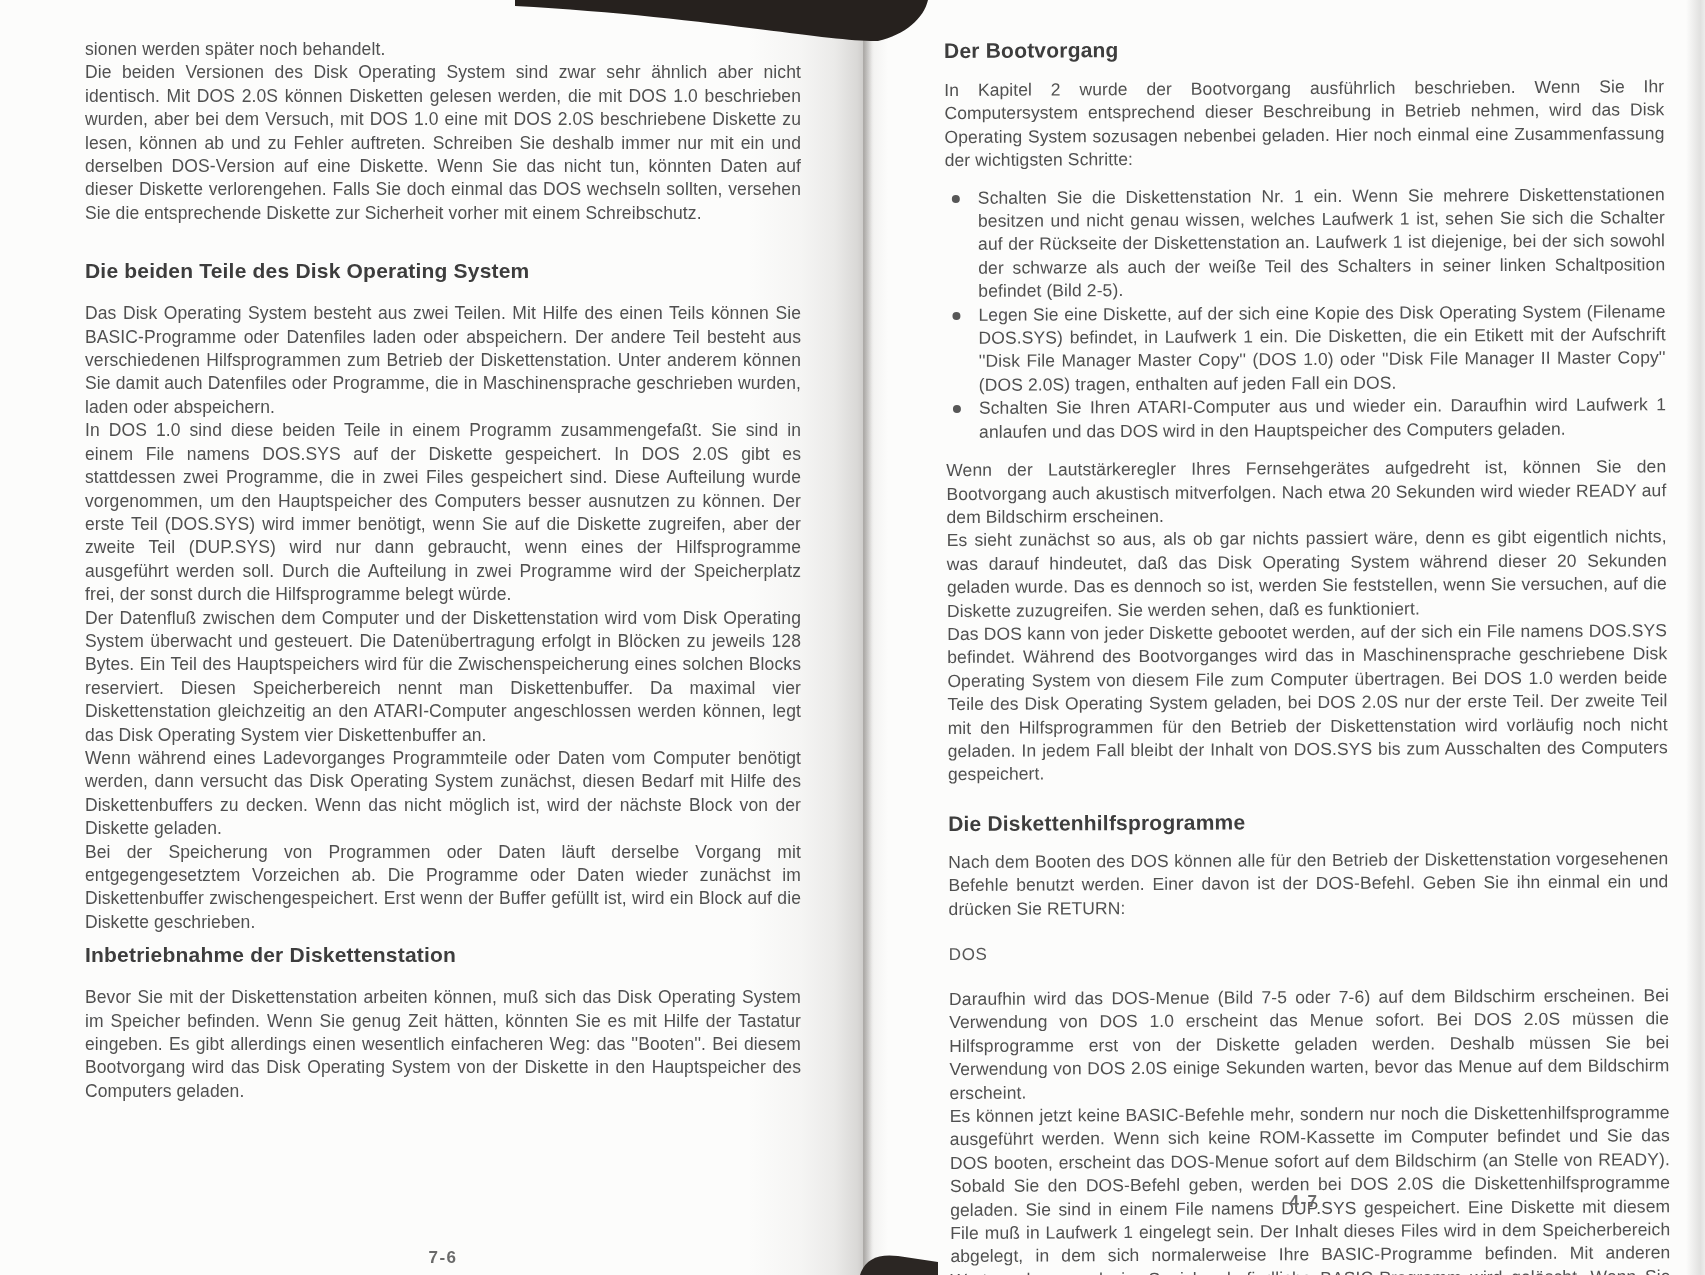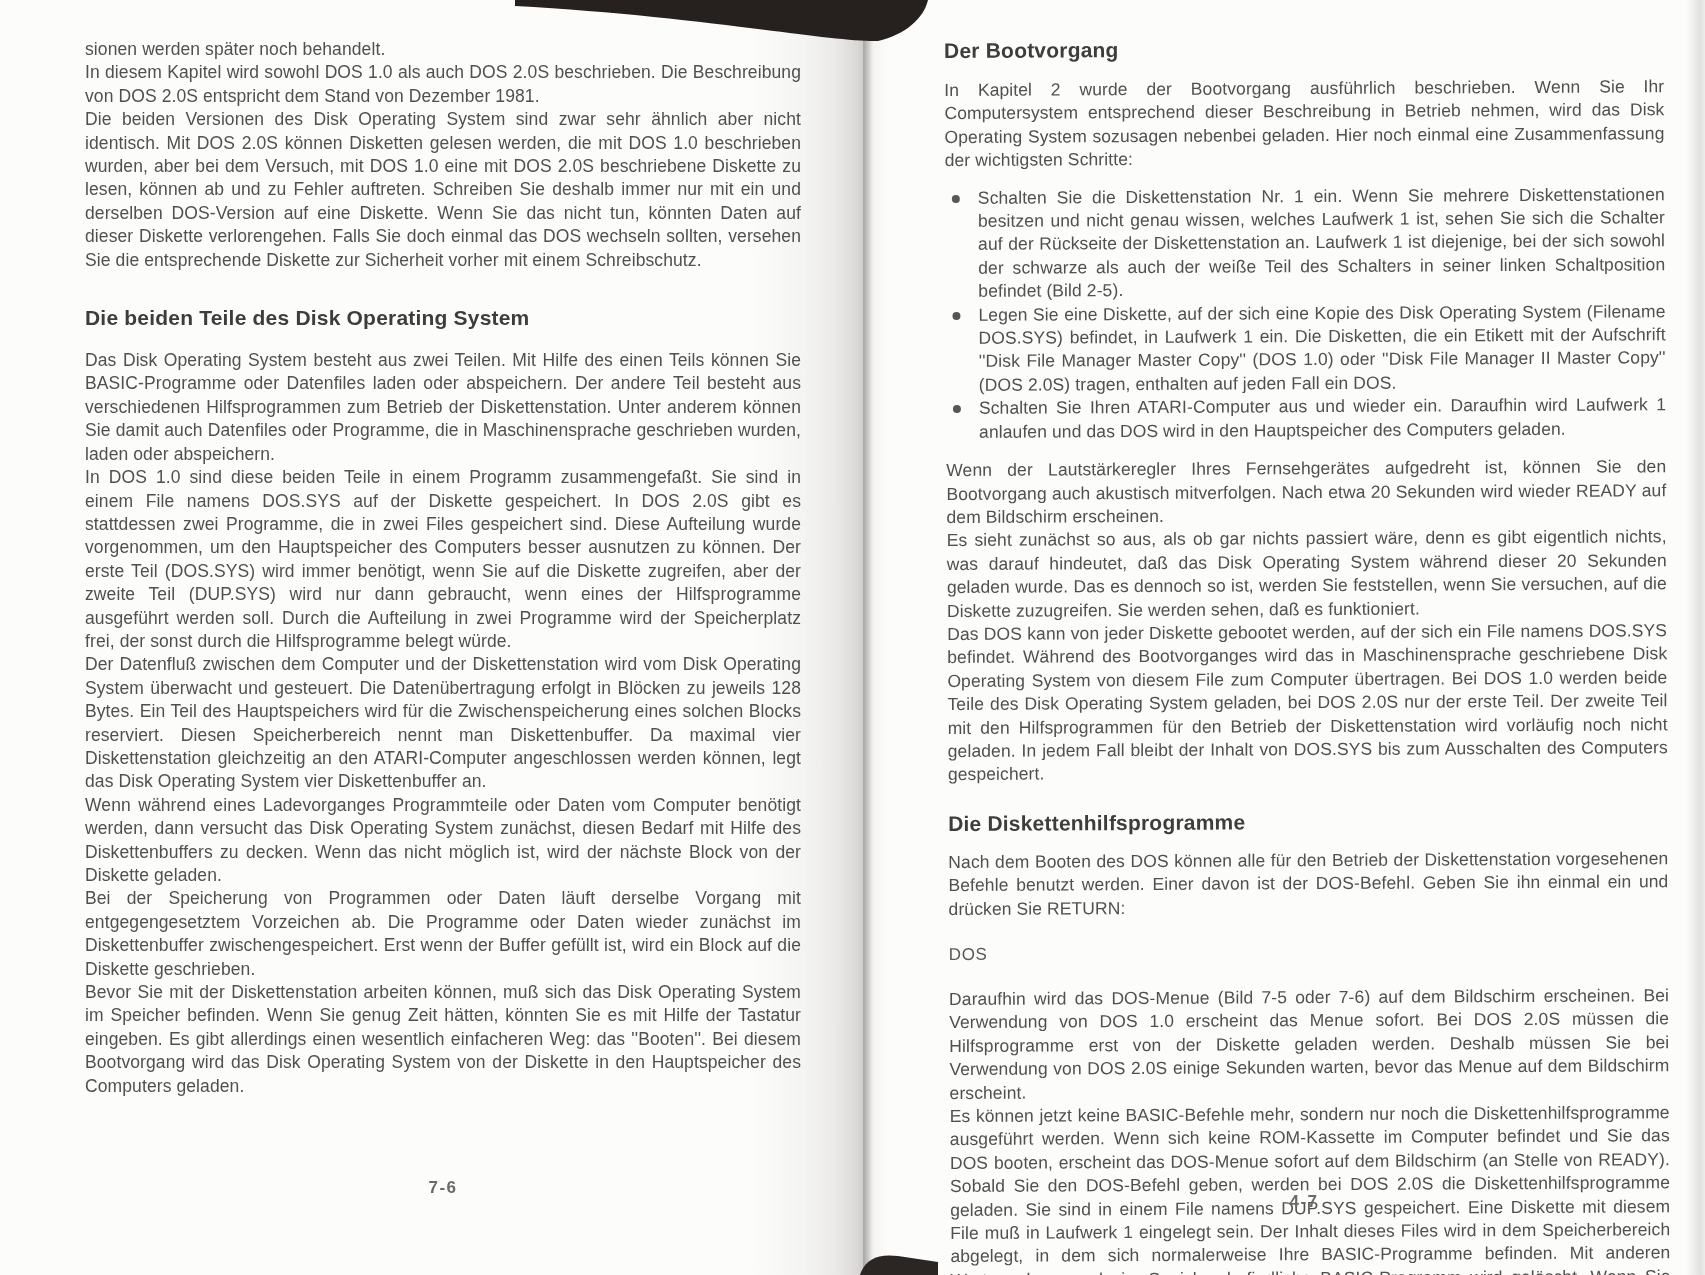--- a/index.html
+++ b/index.html
@@ -63,49 +63,49 @@
   .right-col .after-list { margin-top:15px; }
   .right-col .h-hilfs { margin-top:24px; margin-bottom:15px; }
   .right-col .cmd {
     margin:22px 0; font-size:17px; line-height:23px;
     letter-spacing:0.6px; color:#585858; text-align:left;
   }
   .page-number {
     position:absolute; font-size:17px; font-weight:700; color:#6a6a6a;
     letter-spacing:1.5px; text-align:center;
   }
-  .pn-left  { left:85px;  width:716px; top:1178px; }
+  .pn-left  { left:85px;  width:716px; top:1248px; }
   .pn-right { left:944px; width:720px; top:1192px; }
 </style>
 </head>
 <body>
 
 <div class="spread">
 
   <div class="gutter"></div>
   <div class="gutter-line"></div>
   <div class="page-edge-right"></div>
   <svg class="spine-svg" width="1705" height="1275" viewBox="0 0 1705 1275">
     <path d="M515,0 H928 C924,18 905,35 878,41 C828,42 700,16 515,6 Z" fill="#26211e"></path>
     <path d="M860,1275 Q867,1252 898,1256 L938,1262 L938,1275 Z" fill="#2b2623"></path>
   </svg>
 
   <div class="page-col left-col">
     <p class="body">sionen werden später noch behandelt.</p>
-    <p class="body">In diesem Kapitel wird sowohl DOS 1.0 als auch DOS 2.0S beschrieben. Die Beschreibung von DOS 2.0S entspricht dem Stand von Dezember 1981.</p>
     <p class="body">Die beiden Versionen des Disk Operating System sind zwar sehr ähnlich aber nicht identisch. Mit DOS 2.0S können Disketten gelesen werden, die mit DOS 1.0 beschrieben wurden, aber bei dem Versuch, mit DOS 1.0 eine mit DOS 2.0S beschriebene Diskette zu lesen, können ab und zu Fehler auftreten. Schreiben Sie deshalb immer nur mit ein und derselben DOS-Version auf eine Diskette. Wenn Sie das nicht tun, könnten Daten auf dieser Diskette verlorengehen. Falls Sie doch einmal das DOS wechseln sollten, versehen Sie die entsprechende Diskette zur Sicherheit vorher mit einem Schreibschutz.</p>
 
     <h2 class="head h-sec1">Die beiden Teile des Disk Operating System</h2>
     <p class="body">Das Disk Operating System besteht aus zwei Teilen. Mit Hilfe des einen Teils können Sie BASIC-Programme oder Datenfiles laden oder abspeichern. Der andere Teil besteht aus verschiedenen Hilfsprogrammen zum Betrieb der Diskettenstation. Unter anderem können Sie damit auch Datenfiles oder Programme, die in Maschinensprache geschrieben wurden, laden oder abspeichern.</p>
     <p class="body">In DOS 1.0 sind diese beiden Teile in einem Programm zusammengefaßt. Sie sind in einem File namens DOS.SYS auf der Diskette gespeichert. In DOS 2.0S gibt es stattdessen zwei Programme, die in zwei Files gespeichert sind. Diese Aufteilung wurde vorgenommen, um den Hauptspeicher des Computers besser ausnutzen zu können. Der erste Teil (DOS.SYS) wird immer benötigt, wenn Sie auf die Diskette zugreifen, aber der zweite Teil (DUP.SYS) wird nur dann gebraucht, wenn eines der Hilfsprogramme ausgeführt werden soll. Durch die Aufteilung in zwei Programme wird der Speicherplatz frei, der sonst durch die Hilfsprogramme belegt würde.</p>
 
     <p class="body">Der Datenfluß zwischen dem Computer und der Diskettenstation wird vom Disk Operating System überwacht und gesteuert. Die Datenübertragung erfolgt in Blöcken zu jeweils 128 Bytes. Ein Teil des Hauptspeichers wird für die Zwischenspeicherung eines solchen Blocks reserviert. Diesen Speicherbereich nennt man Diskettenbuffer. Da maximal vier Diskettenstation gleichzeitig an den ATARI-Computer angeschlossen werden können, legt das Disk Operating System vier Diskettenbuffer an.</p>
     <p class="body">Wenn während eines Ladevorganges Programmteile oder Daten vom Computer benötigt werden, dann versucht das Disk Operating System zunächst, diesen Bedarf mit Hilfe des Diskettenbuffers zu decken. Wenn das nicht möglich ist, wird der nächste Block von der Diskette geladen.</p>
     <p class="body">Bei der Speicherung von Programmen oder Daten läuft derselbe Vorgang mit entgegengesetztem Vorzeichen ab. Die Programme oder Daten wieder zunächst im Diskettenbuffer zwischengespeichert. Erst wenn der Buffer gefüllt ist, wird ein Block auf die Diskette geschrieben.</p>
 
+    <h2 class="head h-sec3">Inbetriebnahme der Diskettenstation</h2>
     <p class="body">Bevor Sie mit der Diskettenstation arbeiten können, muß sich das Disk Operating System im Speicher befinden. Wenn Sie genug Zeit hätten, könnten Sie es mit Hilfe der Tastatur eingeben. Es gibt allerdings einen wesentlich einfacheren Weg: das ''Booten''. Bei diesem Bootvorgang wird das Disk Operating System von der Diskette in den Hauptspeicher des Computers geladen.</p>
   </div>
   <div class="page-number pn-left">7-6</div>
 
   <div class="page-col right-col">
     <h2 class="head h-boot">Der Bootvorgang</h2>
     <p class="body">In Kapitel 2 wurde der Bootvorgang ausführlich beschrieben. Wenn Sie Ihr Computersystem entsprechend dieser Beschreibung in Betrieb nehmen, wird das Disk Operating System sozusagen nebenbei geladen. Hier noch einmal eine Zusammenfassung der wichtigsten Schritte:</p>
 
     <ul class="boot-steps">
       <li>

